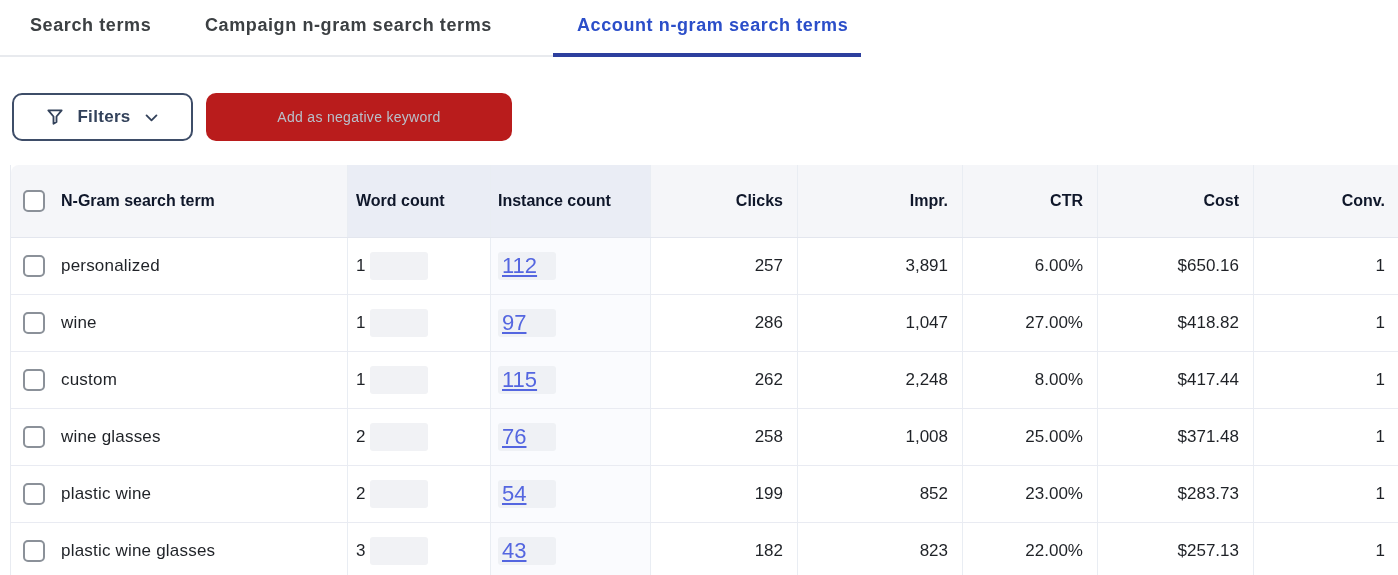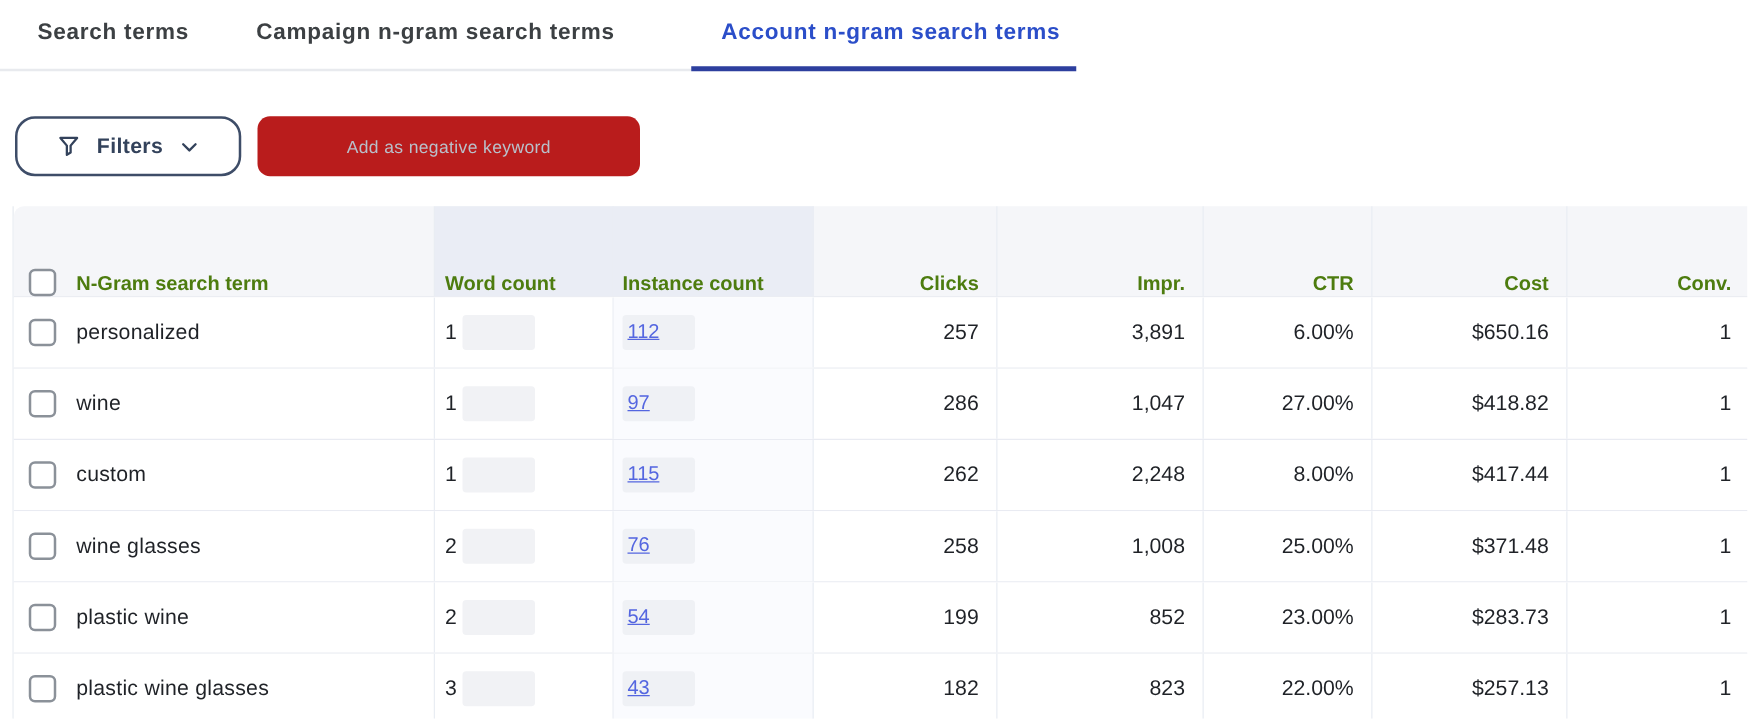--- a/index.html
+++ b/index.html
@@ -9,54 +9,54 @@
   
   .tabs{position:absolute;top:0;left:0;width:1398px;height:58px;}
   .tab{position:absolute;top:15px;font-size:18px;font-weight:bold;color:#3c4043;
        letter-spacing:0.6px;white-space:nowrap;cursor:pointer;}
   .tab.active{color:#2b4ec9;margin-left:20px;}
   .tabs-baseline{position:absolute;top:55px;left:0;width:553px;height:2px;background:#e8eaee;}
   .active-underline{position:absolute;top:53px;left:553px;width:308px;height:4px;background:#2d3f9e;}
 
   
   .filters-btn{position:absolute;left:12px;top:93px;width:181px;height:48px;box-sizing:border-box;
-       border:2px solid #3e4d68;border-radius:16px;background:#fff;display:flex;align-items:center;
+       border:2px solid #3e4d68;border-radius:10px;background:#fff;display:flex;align-items:center;
        justify-content:center;gap:12px;cursor:pointer;}
   .filters-btn .lbl{font-size:17px;font-weight:bold;color:#33425b;letter-spacing:0.3px;}
   .filters-btn svg{display:block;}
   .add-neg-btn{position:absolute;left:206px;top:93px;width:306px;height:48px;box-sizing:border-box;
        border:none;border-radius:10px;background:#b91c1c;display:flex;align-items:center;justify-content:center;
        font-size:14px;color:#b9c0ca;letter-spacing:0.3px;cursor:default;}
 
   
   .table{position:absolute;left:10px;top:165px;width:1388px;border-left:1px solid #e8ebf1;}
   .tr{display:flex;height:56px;border-bottom:1px solid #e9ebf2;background:#fff;}
   .tr.thead{height:72px;border-bottom:1px solid #e3e6ee;background:#f5f6f9;border-top-left-radius:8px;}
   .td,.th{box-sizing:border-box;display:flex;align-items:center;border-right:1px solid #e9edf3;}
-  .th{font-size:16px;font-weight:bold;color:#4d7c0f;align-items:flex-end;}
+  .th{font-size:16px;font-weight:bold;color:#0f172a;}
   .thead .hl{background:#eaedf5;}
   .c1{width:337px;padding-left:12px;gap:16px;}
   .c2{width:143px;padding-left:8px;gap:5px;}
   .c3{width:160px;padding-left:7px;}
   .c4{width:147px;}
   .c5{width:165px;}
   .c6{width:135px;}
   .c7{width:156px;}
   .c8{width:145px;border-right:none;}
   .num{justify-content:flex-end;padding-right:14px;}
   .td{font-size:17px;color:#1f2227;}
   .td.c3{background:#fafbfe;}
   .term{font-size:17px;color:#1f2227;letter-spacing:0.2px;}
 
   .cb{width:18px;height:18px;box-sizing:content-box;border:2px solid #8b9199;border-radius:5px;
       background:#fff;flex-shrink:0;cursor:pointer;}
 
   .chip{display:inline-block;width:58px;height:28px;background:#f1f2f5;border-radius:3px;}
   .chip-link{display:inline-flex;align-items:center;padding-left:4px;box-sizing:border-box;background:#eff1f5;}
-  .link{font-size:16px;color:#5466e0;text-decoration:underline;cursor:pointer;}
+  .link{font-size:22px;color:#5466e0;text-decoration:underline;cursor:pointer;}
 </style>
 </head>
 <body>
 
 <div class="viewport">
 
   <div class="tabs">
     <div class="tab" style="left:30px">Search terms</div>
     <div class="tab" style="left:205px">Campaign n-gram search terms</div>
     <div class="tab active" style="left:557px">Account n-gram search terms</div>

